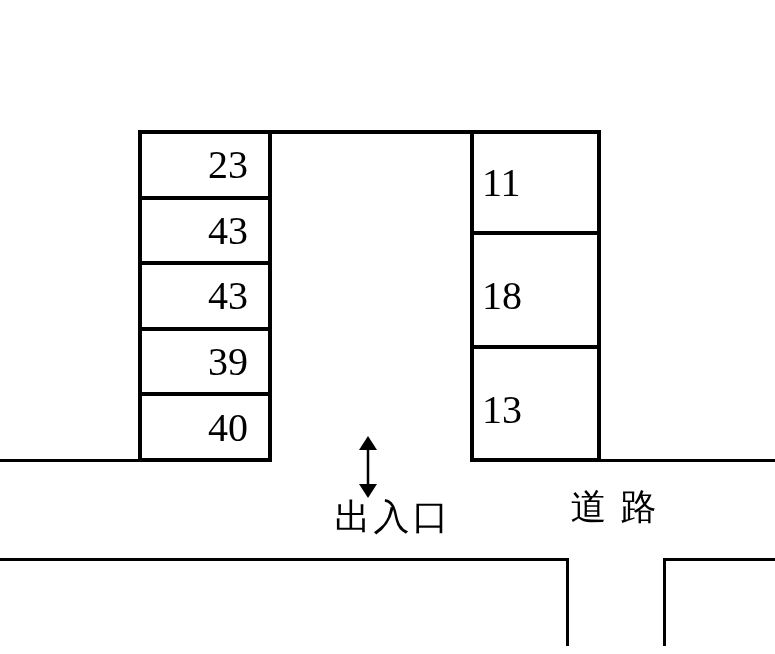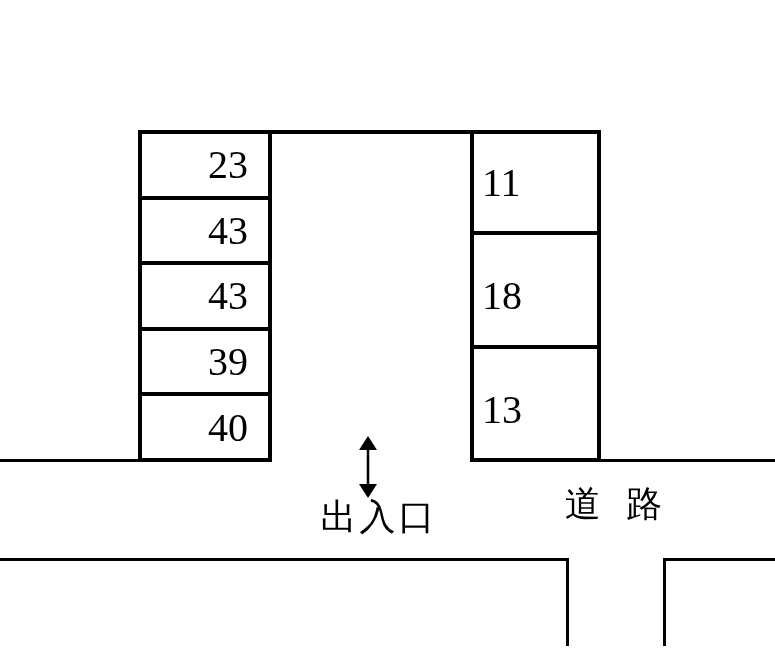--- a/index.html
+++ b/index.html
@@ -70,22 +70,22 @@
     width: 32px; height: 62px;
   }
   .label {
     position: absolute;
     text-align: center;
     font-size: 36px;
     line-height: 1.1;
     white-space: nowrap;
     color: #000000;
   }
-  .label-entrance { left: 299px; top: 497px; width: 160px; letter-spacing: 3px; }
-  .label-road     { left: 552px; top: 487px; width: 125px; letter-spacing: 2px; font-family: Liberation Mono, monospace; }
+  .label-entrance { left: 313px; top: 497px; width: 160px; letter-spacing: 3px; }
+  .label-road     { left: 552px; top: 487px; width: 125px; letter-spacing: 2px; }
 </style>
 </head>
 <body>
 
 <div id="canvas">
 
 
   <div class="structure">
     <div class="col col-left">
       <div class="cell">23</div>

